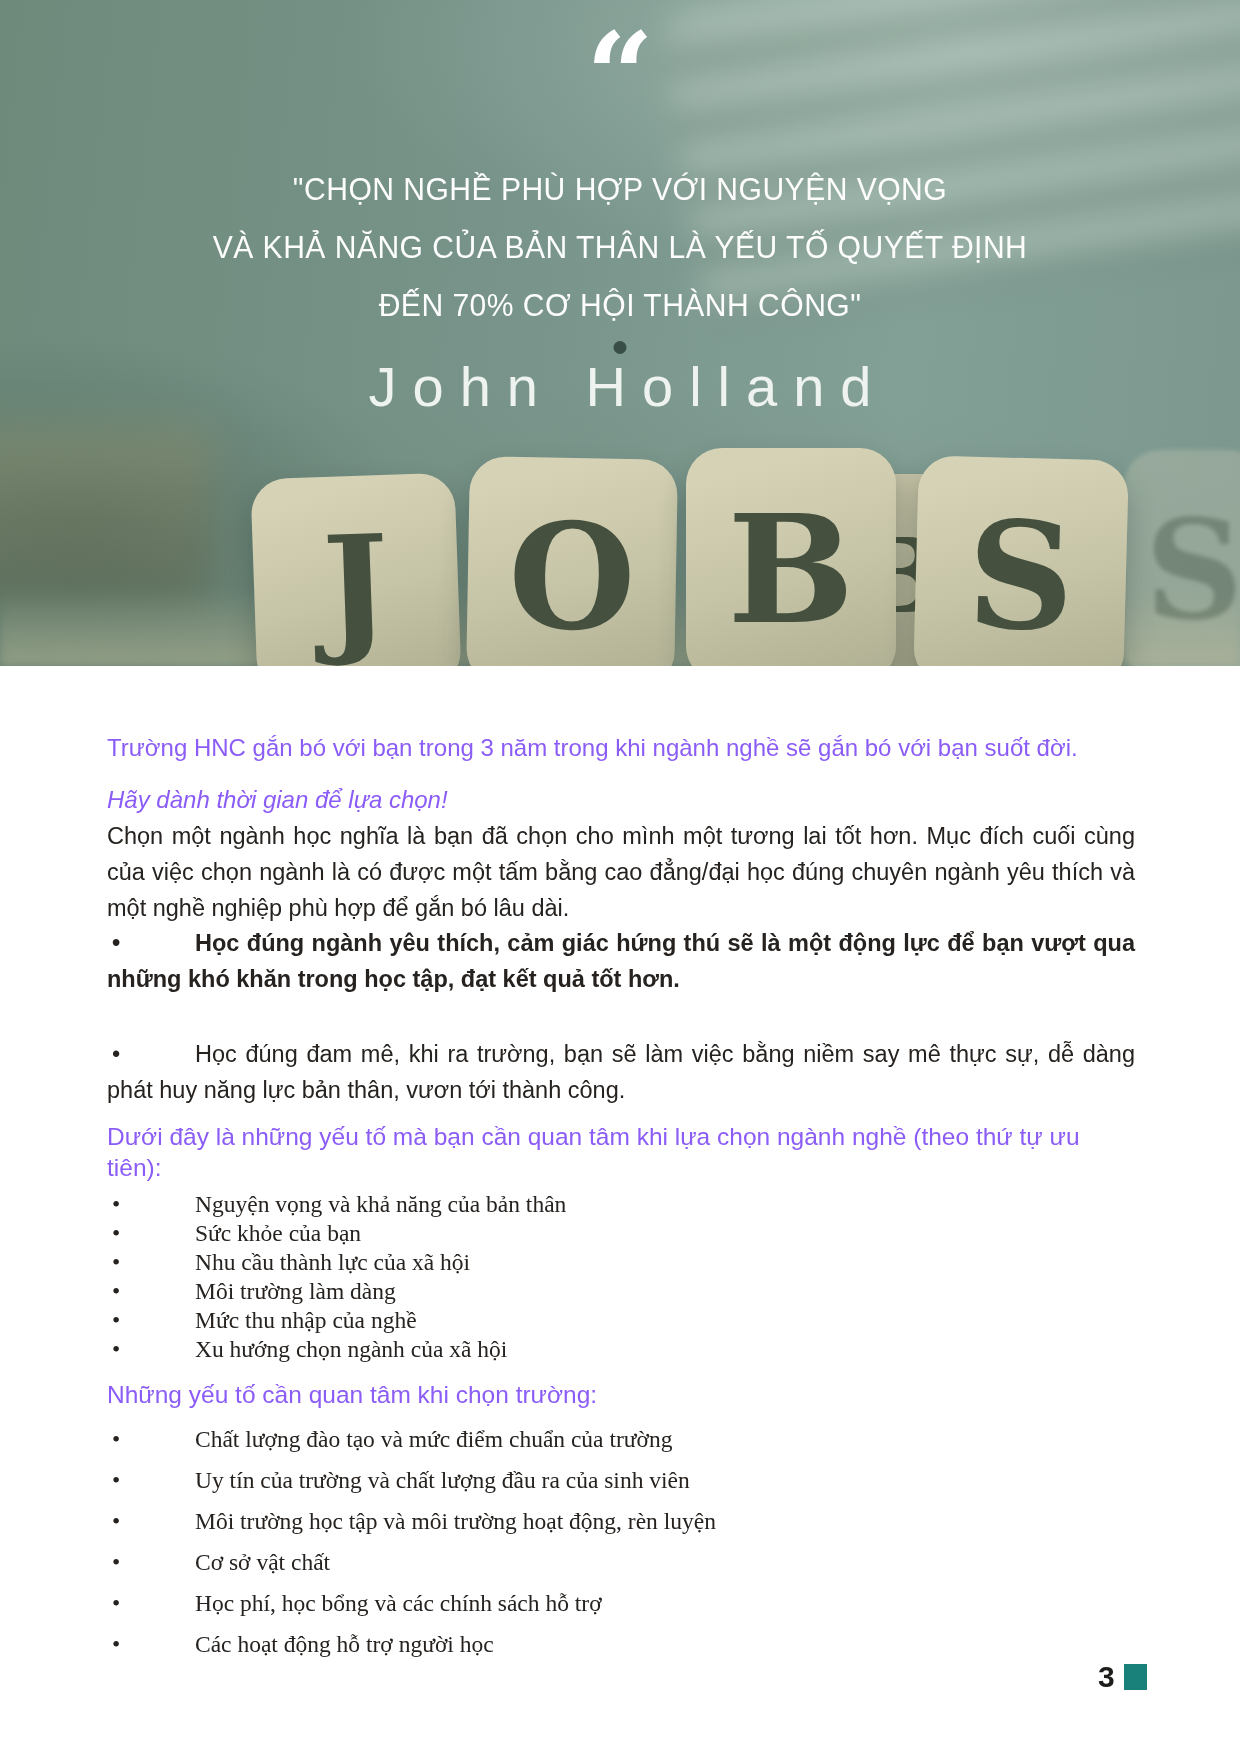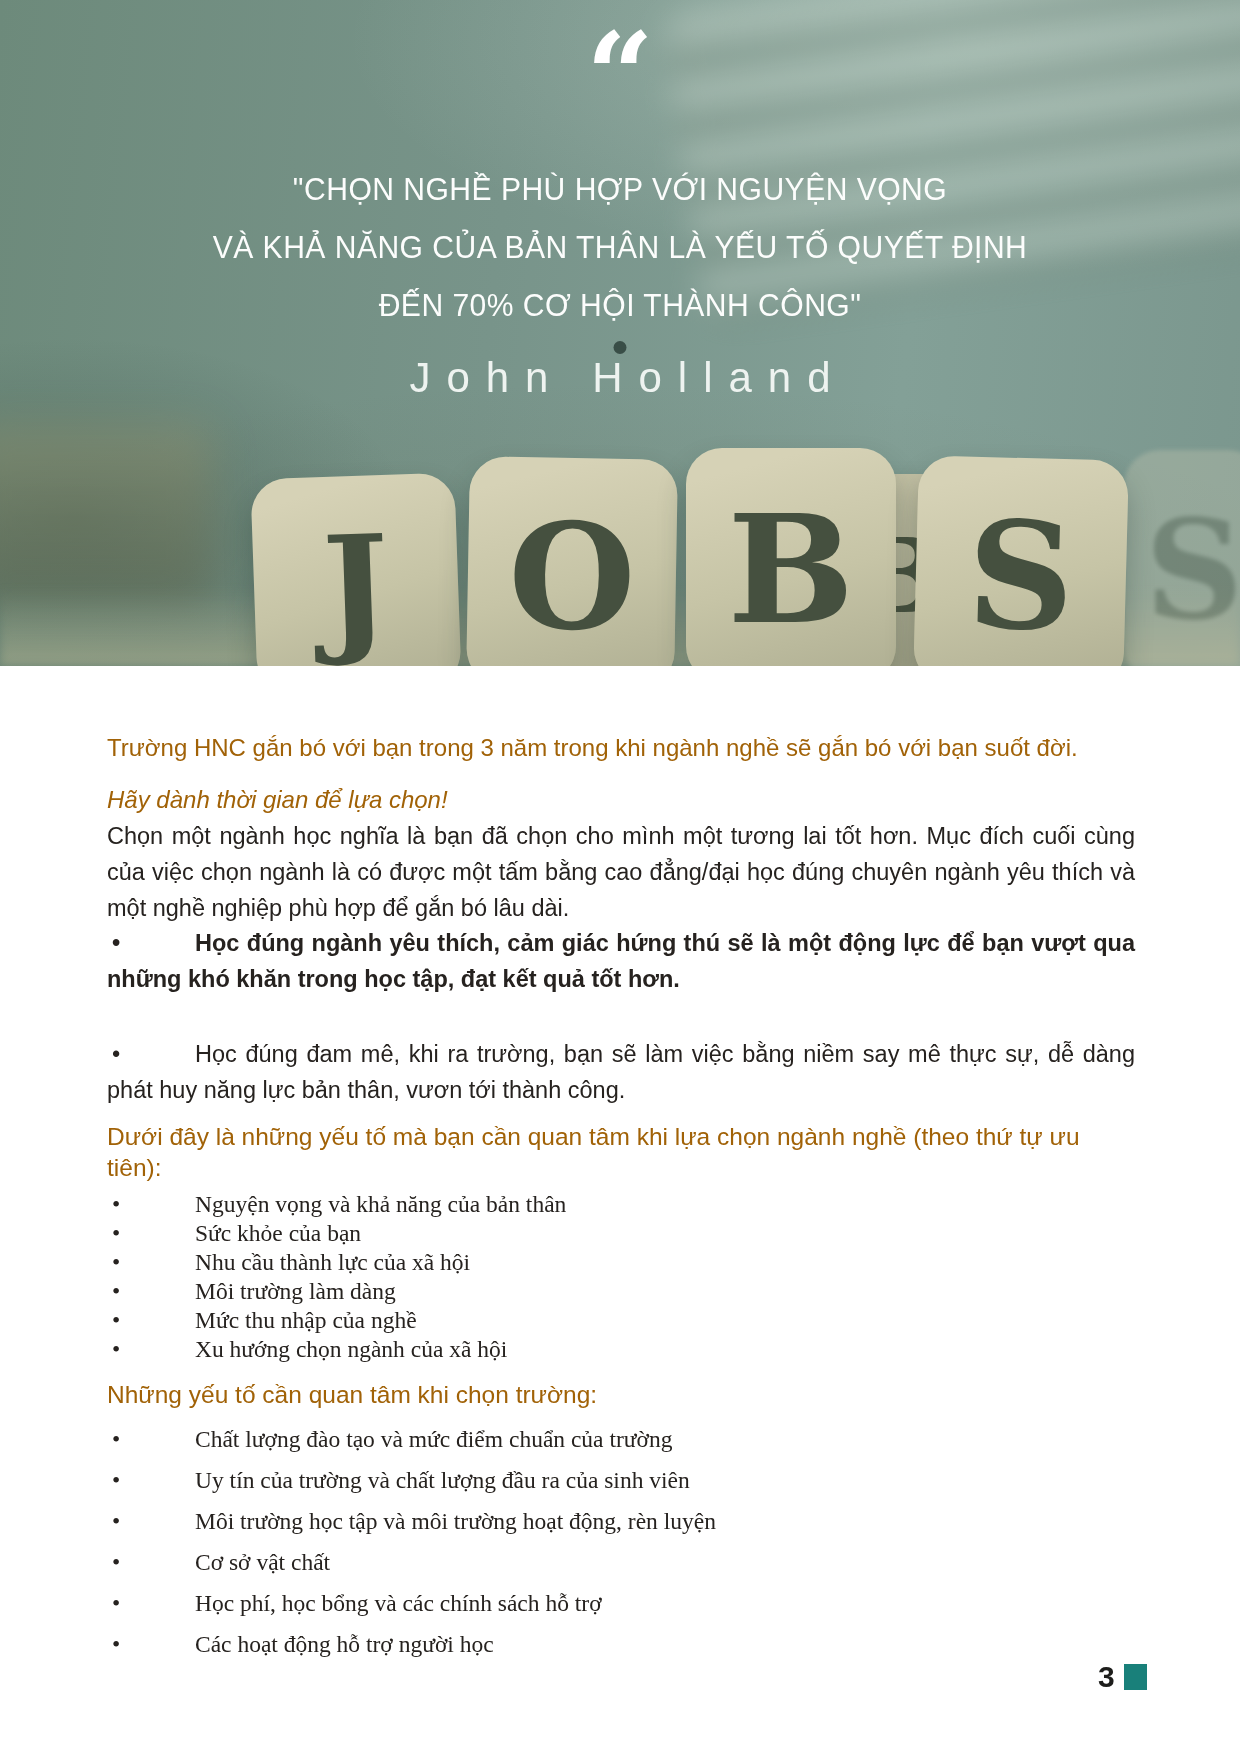--- a/index.html
+++ b/index.html
@@ -52,21 +52,21 @@
     transform:scaleX(.94); transform-origin:center;
   }
   .sep-dot {
     position:absolute; left:50%; top:341px; transform:translateX(-50%);
     width:13px; height:13px; border-radius:50%;
     background:#2e413b; opacity:.85;
   }
   .author {
     position:absolute; left:0; top:354px; width:100%;
     text-align:center; color:#eef3f0;
-    font-size:42px; letter-spacing:16px; text-indent:16px;
+    font-size:56px; letter-spacing:16px; text-indent:16px;
   }
   .author-title {
     position:absolute; left:0; top:416px; width:100%;
     text-align:center; color:rgba(240,248,244,.82);
     font-size:16px; letter-spacing:3.5px; text-indent:3.5px;
   }
 
   
   .die {
     position:absolute;
@@ -85,21 +85,21 @@
                      justify-content:flex-start; padding-left:14px; }
   .die:nth-child(5){ left:916px; top:458px; width:210px; height:228px; font-size:148px; transform:rotate(1.5deg); z-index:4; }
   .die:nth-child(6){ left:1124px; top:450px; width:140px; height:232px; font-size:136px; z-index:0;
                      opacity:.55; filter:blur(2px); box-shadow:none;
                      background:rgba(208,206,182,.55); color:rgba(70,82,64,.6); }
 
   
   .content {
     position:absolute; left:107px; top:731px; width:1028px;
   }
-  .orange { color:#a16207; }
+  .orange { color:#8b5cf6; }
   .lead { margin:2px 0 0 0; font-size:24px; line-height:30px; }
   .lead-em { margin:22px 0 0 0; font-size:24px; line-height:30px; font-style:italic; }
   .para {
     margin:3px 0 0 0; font-size:23.5px; line-height:36px; text-align:justify;
   }
   .bullet-para {
     margin:3px 0 0 0; font-size:23.5px; line-height:36px; text-align:justify;
   }
   .bullet-para:first-child { margin-top:0;font-weight:bold; }
   .b-dot { display:inline-block; width:88px; }

